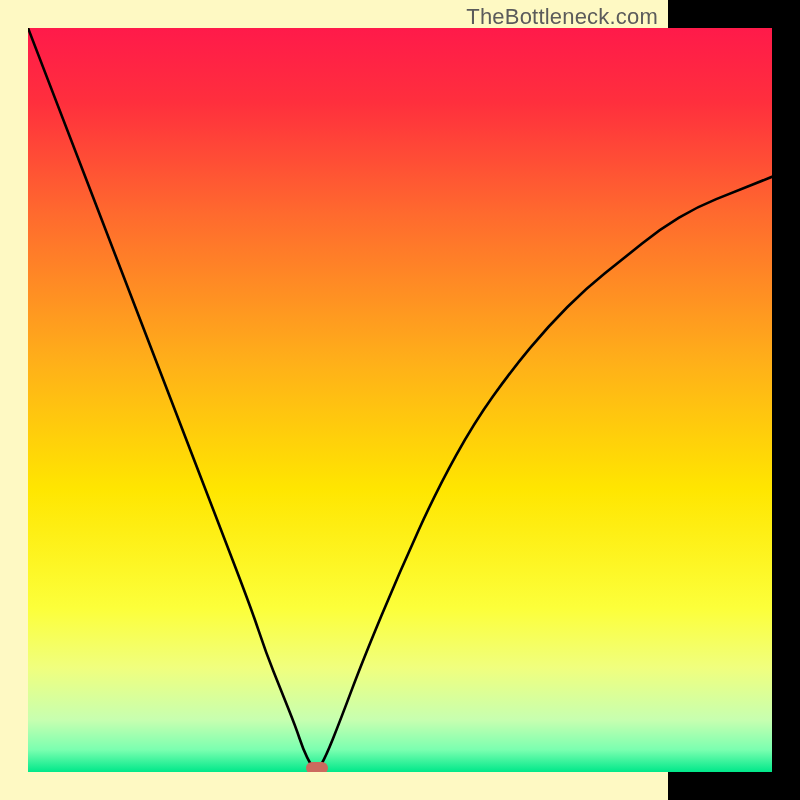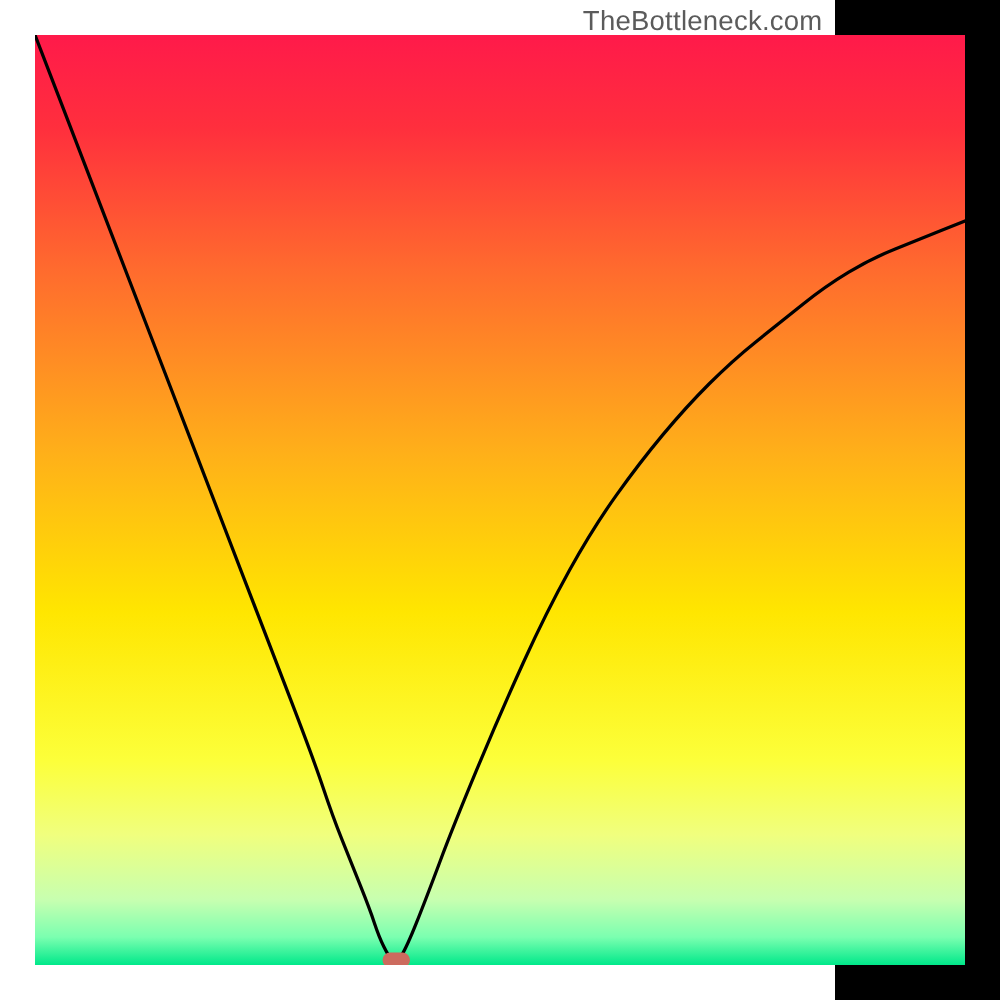--- a/index.html
+++ b/index.html
@@ -8,21 +8,21 @@
     width: 800px;
     height: 800px;
     background: #000;
     overflow: hidden;
     font-family: Arial, Helvetica, sans-serif;
   }
   .frame {
     position: relative;
     width: 668px;
     height: 800px;
-    background: #ffffff;
+    background: #fef9c3;
   }
   .plot-area {
     position: absolute;
     left: 28px;
     top: 28px;
     width: 744px;
     height: 744px;
     overflow: hidden;
   }
   .gradient-bg {

